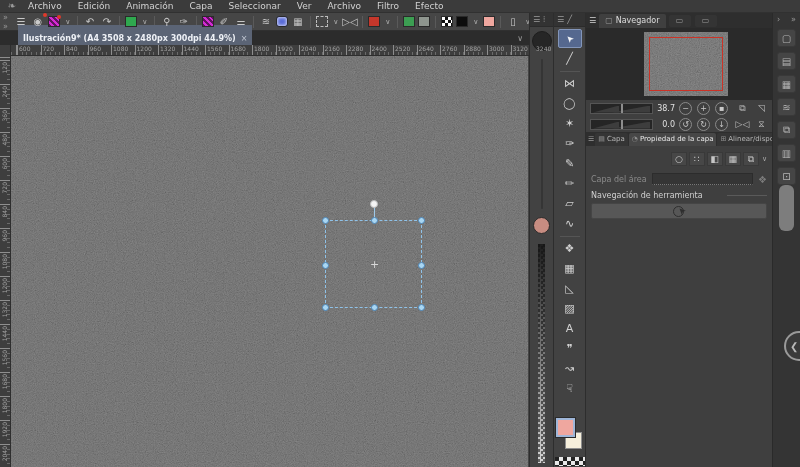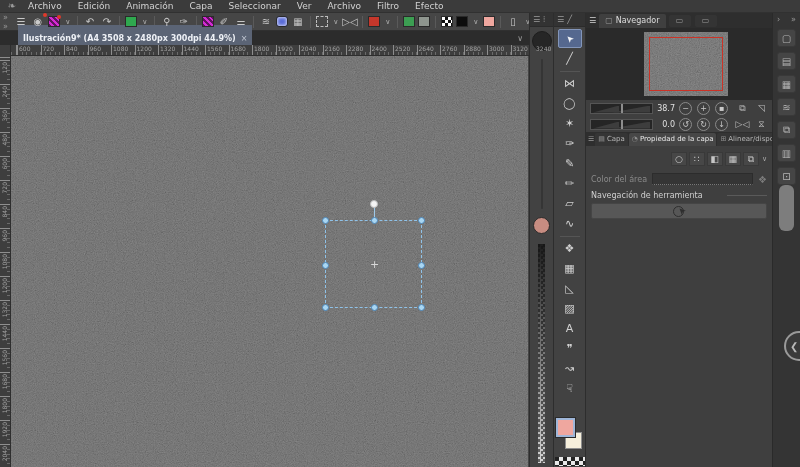--- a/index.html
+++ b/index.html
@@ -513,21 +513,21 @@
       <div class="prop">
         <div class="fx-row" id="fx-row">
             <span class="fx-btn">○</span>
             <span class="fx-btn">∷</span>
             <span class="fx-btn">◧</span>
             <span class="fx-btn">▦</span>
             <span class="fx-btn">⧉</span>
             <span class="fx-dd">∨</span>
           </div>
         <div class="area-row">
-          <span class="area-label">Color del área</span>
+          <span class="area-label">Capa del área</span>
           <span class="area-input"></span>
           <span class="bucket">❖</span>
         </div>
         <div class="sec-row" style="margin-top:3px;gap:24px;">
           <span>Navegación de herramienta</span>
           <span class="line"></span>
         </div>
         <div class="toolnav-btn">
           <span class="toolnav-ring"></span>
           <span class="rot">➤</span>

